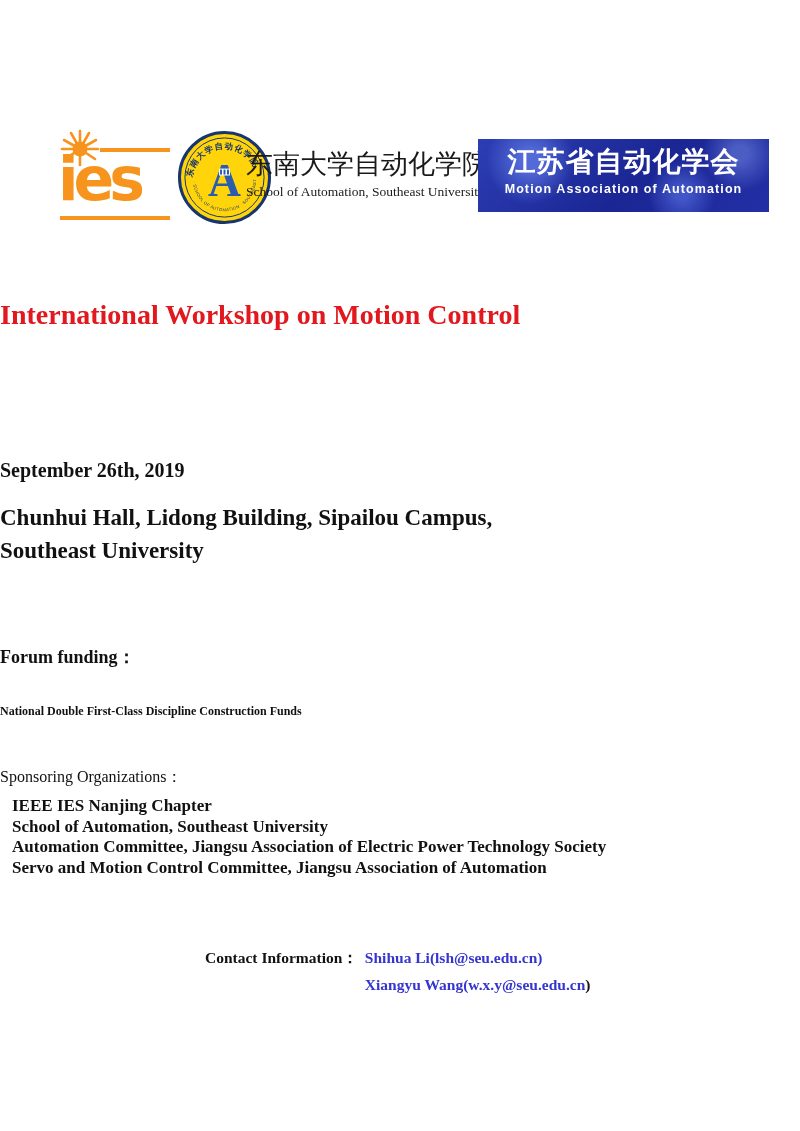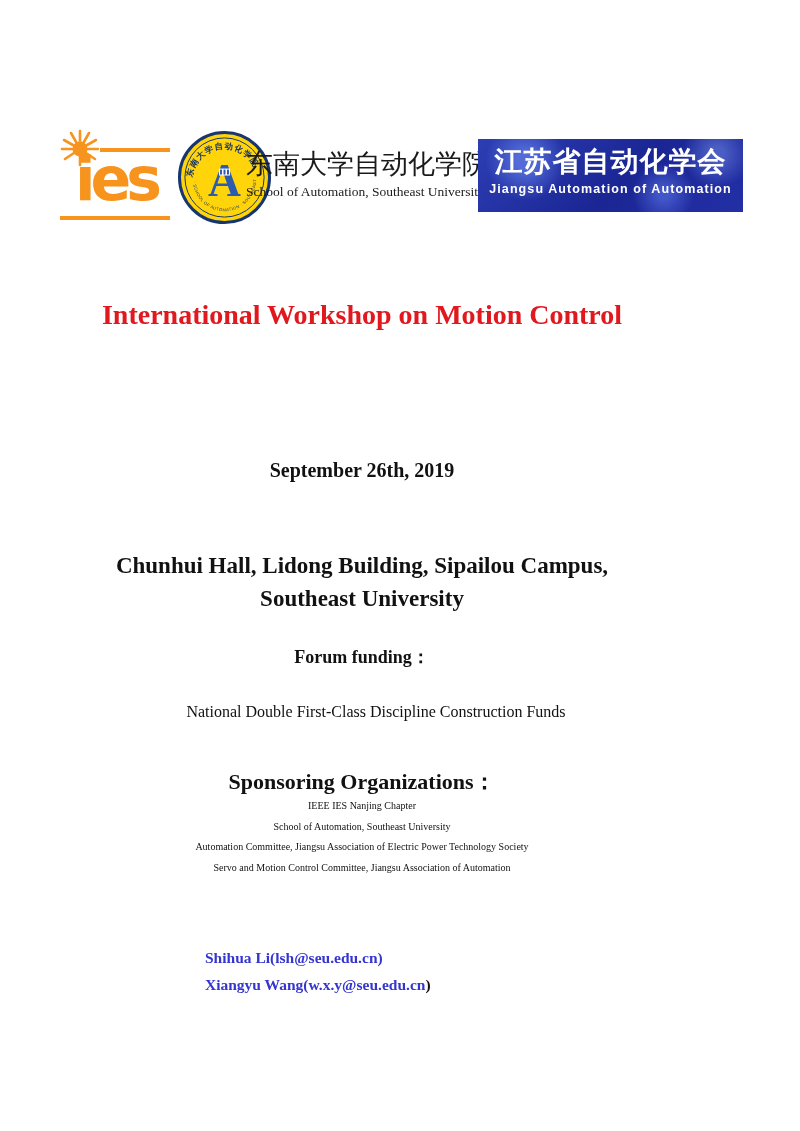--- a/index.html
+++ b/index.html
@@ -8,47 +8,47 @@
     position: relative;
     width: 800px;
     height: 1131px;
     margin: 0 auto;
     background: #ffffff;
     overflow: hidden;
     font-family: "Liberation Serif", "DejaVu Serif", serif;
     color: #111;
   }
   .abs { position: absolute; }
-  .centered { left: 0; width: 724px; text-align: center; }
+  .centered { left: 0; width: 724px; text-align: left; }
 
   
   #ies-logo { left: 58px; top: 128px; width: 116px; height: 96px; }
   #ies-sun { position: absolute; left: 2px; top: 1px; width: 40px; height: 40px; }
   #ies-topbar { position: absolute; left: 42px; top: 20px; width: 70px; height: 4px; background: #f7941e; }
   #ies-botbar { position: absolute; left: 2px; top: 88px; width: 110px; height: 4px; background: #f7941e; }
   #ies-text {
     position: absolute; left: 0px; top: 14px; width: 116px;
     font-family: "DejaVu Sans", "Liberation Sans", sans-serif;
     font-weight: 900; font-size: 60px; line-height: 74px;
-    letter-spacing: -5px; color: #f7941e; text-align: center;
+    letter-spacing: -5px; color: #f7941e; 
   }
   #seu-seal { left: 177px; top: 130px; width: 95px; height: 95px; }
   #school-cn {
     left: 246px; top: 147px; width: 232px;
     font-size: 27px; line-height: 34px; color: #1a1a1a;
     font-family: "Liberation Serif", "DejaVu Serif", serif;
     white-space: nowrap;
   }
   #school-en {
     left: 246px; top: 183px; width: 240px;
     font-size: 13.5px; line-height: 18px; color: #1a1a1a;
     white-space: nowrap;
   }
   #assoc-banner {
-    left: 478px; top: 139px; width: 265px; height: 73px;
+    left: 478px; top: 139px; width: 291px; height: 73px;
     background:
       radial-gradient(circle at 18% 30%, rgba(120,150,255,0.55) 0 4%, rgba(120,150,255,0) 18%),
       radial-gradient(circle at 70% 75%, rgba(110,140,255,0.45) 0 3%, rgba(110,140,255,0) 16%),
       radial-gradient(circle at 90% 20%, rgba(140,170,255,0.4) 0 3%, rgba(140,170,255,0) 14%),
       linear-gradient(135deg, #2c3eb4 0%, #1b2694 55%, #232fa6 100%);
     text-align: center; overflow: hidden;
   }
   #banner-cn {
     margin-top: 5px;
     font-family: "DejaVu Sans", "Liberation Sans", sans-serif;
@@ -60,27 +60,27 @@
     font-weight: 700; font-size: 12.5px; line-height: 18px;
     color: #ffffff; letter-spacing: 1.1px; white-space: nowrap;
   }
 
   
   #workshop-title {
     top: 294px; font-size: 28px; font-weight: 700;
     line-height: 42px; color: #e1181e;
   }
   #event-date { top: 459px; font-size: 20px; font-weight: 700; }
-  #event-location { top: 501px; font-size: 23px; font-weight: 700; line-height: 33px; margin-top: 48px; }
+  #event-location { top: 501px; font-size: 23px; font-weight: 700; line-height: 33px; }
 
   #funding-heading { top: 645px; font-size: 18px; font-weight: 700; }
-  #funding-list { top: 701px; font-size: 16px; font-weight: 400; line-height: 21px; padding-left: 28px; }
+  #funding-list { top: 701px; font-size: 12px; font-weight: 700; line-height: 21px; }
 
-  #sponsors-heading { top: 767px; font-size: 22px; font-weight: 700; }
-  #sponsors-list { top: 796px; font-size: 10px; font-weight: 400; line-height: 20.5px; }
+  #sponsors-heading { top: 767px; font-size: 16px; font-weight: 400; }
+  #sponsors-list { top: 796px; font-size: 17px; font-weight: 700; line-height: 20.5px; padding-left: 12px; }
 
   #contact-block {
     left: 205px; top: 944px;
     display: flex; align-items: flex-start; gap: 7px;
     font-size: 15.5px; font-weight: 700; line-height: 27px;
   }
   #contact-label { color: #111; white-space: nowrap; }
   .contact-line { color: #3535cf; white-space: nowrap; }
   .contact-suffix { color: #111; }
 </style>
@@ -131,21 +131,21 @@
       <rect x="47" y="40" width="2" height="5"></rect>
       <rect x="50.5" y="40" width="2" height="5"></rect>
     </g>
   </svg>
 
   <div class="abs" id="school-cn">东南大学自动化学院</div>
   <div class="abs" id="school-en">School of Automation, Southeast University</div>
 
   <div class="abs" id="assoc-banner">
     <div id="banner-cn">江苏省自动化学会</div>
-    <div id="banner-en">Jiangsu Automation of Automation</div>
+    <div id="banner-en">Motion Association of Automation</div>
   </div>
 
   <div class="abs centered" id="workshop-title">
     <div>International Workshop on Motion Control</div>
   </div>
 
   <div class="abs centered" id="event-date">September 26th, 2019</div>
   <div class="abs centered" id="event-location">
     <div>Chunhui Hall, Lidong Building, Sipailou Campus,</div>
     <div>Southeast University</div>
@@ -158,19 +158,20 @@
 
   <div class="abs centered" id="sponsors-heading">Sponsoring Organizations：</div>
   <div class="abs centered" id="sponsors-list">
     <div>IEEE IES Nanjing Chapter</div>
     <div>School of Automation, Southeast University</div>
     <div>Automation Committee, Jiangsu Association of Electric Power Technology Society</div>
     <div>Servo and Motion Control Committee, Jiangsu Association of Automation</div>
   </div>
 
   <div class="abs" id="contact-block">
+    <span id="contact-label">Contact Information：</span>
     <span>
       <span class="contact-line" style="display:block">Shihua Li(lsh@seu.edu.cn)</span>
       <span class="contact-line" style="display:block"><span>Xiangyu Wang(w.x.y@seu.edu.cn</span><span class="contact-suffix">)</span></span>
     </span>
   </div>
 
 </div>
 
 </body></html>

